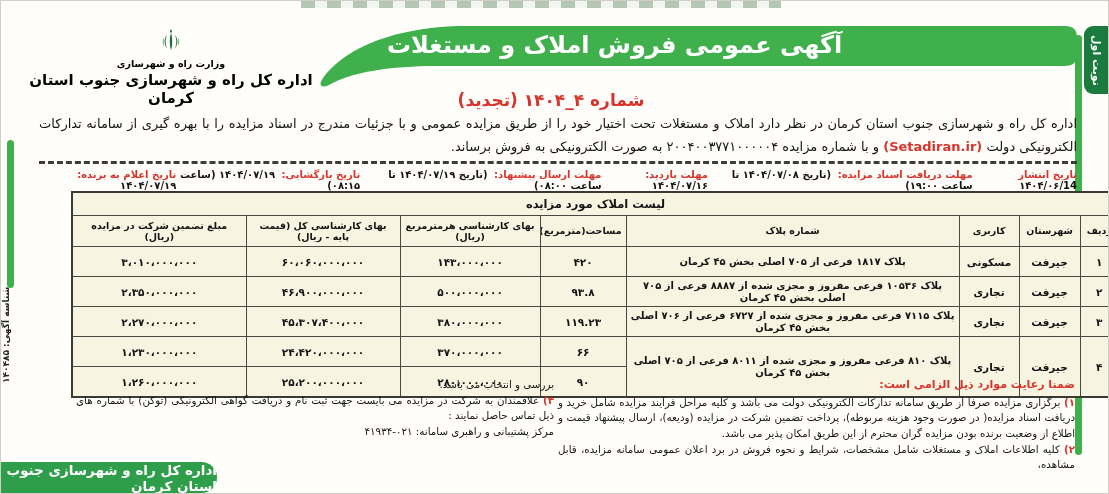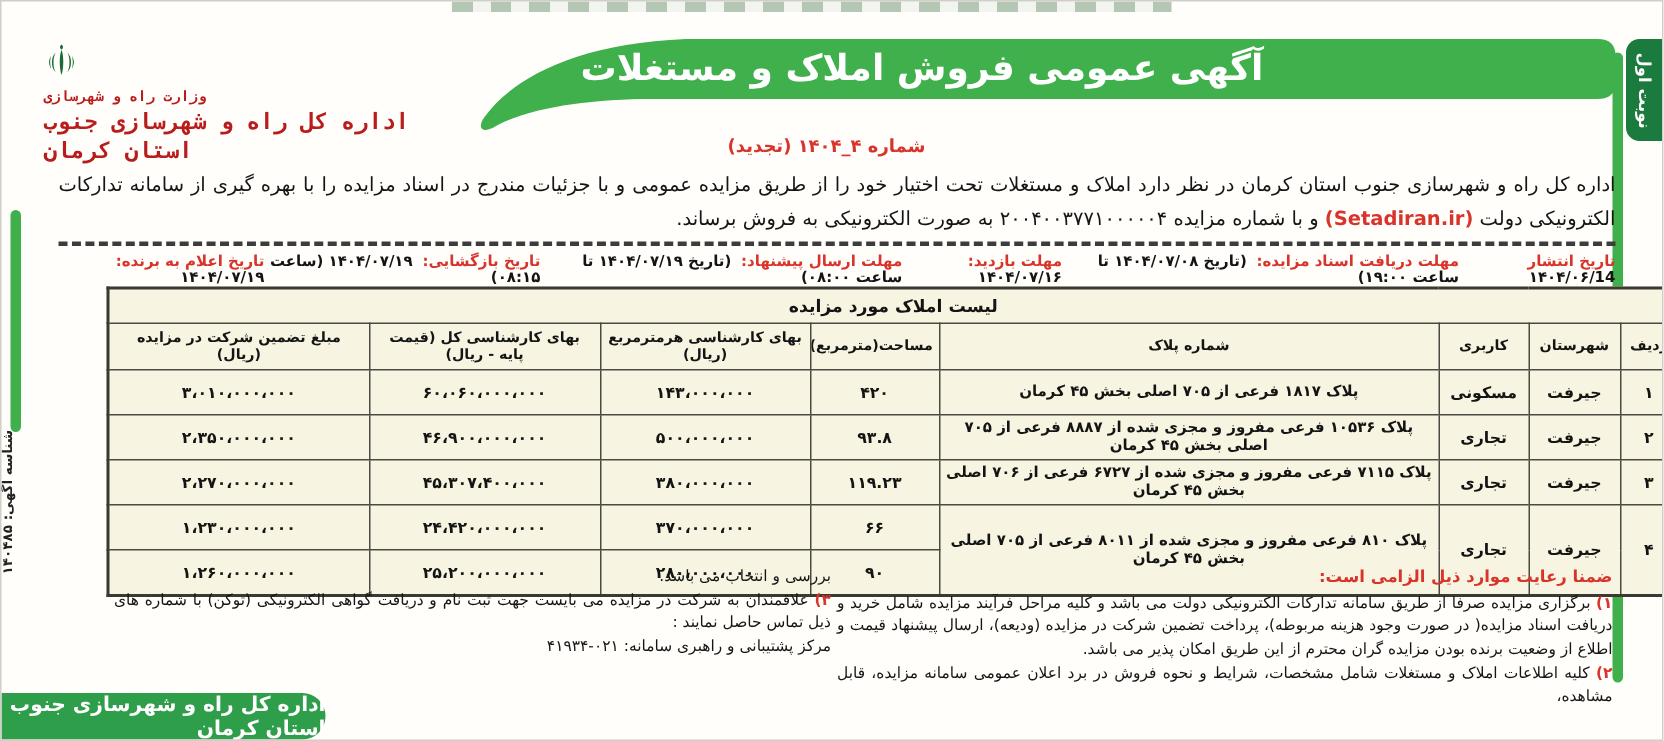--- a/index.html
+++ b/index.html
@@ -8,29 +8,29 @@
   
   .remnant{position:absolute;left:300px;top:0;width:480px;height:7px;
            background:repeating-linear-gradient(90deg,rgba(90,130,95,.45) 0 14px,rgba(90,130,95,.08) 14px 26px);}
   
   .first-turn-tab{position:absolute;right:0;top:25px;width:24px;height:68px;background:#1b7a3e;
            border-radius:9px 0 0 9px;color:#fff;display:flex;align-items:center;justify-content:center;
            writing-mode:vertical-rl;font-size:11px;font-weight:bold;letter-spacing:1px;}
   .right-bar{position:absolute;right:26px;top:34px;width:7px;height:420px;background:#3fb04c;border-radius:4px;}
   .left-bar{position:absolute;left:6px;top:139px;width:7px;height:148px;background:#3fb04c;border-radius:4px;}
   
-  .org-block{position:absolute;left:28px;top:28px;width:284px;text-align:left;color:#b91c1c;font-family:Liberation Mono, monospace;}
+  .org-block{position:absolute;left:28px;top:28px;width:284px;text-align:center;color:#000000;}
   .org-block .emblem{height:24px;}
   .org-ministry{font-size:9.5px;margin-top:1px;font-weight:bold;}
   .org-dept{font-size:15px;font-weight:bold;margin-top:2px;}
   .banner{position:absolute;left:316px;top:24px;width:762px;height:62px;}
   .banner-title{position:absolute;left:70px;right:12px;top:6px;text-align:left;color:#fff;
                 font-size:24px;font-weight:bold;}
   .subtitle{position:absolute;top:89px;left:330px;width:440px;text-align:center;color:#d9342b;
-            font-weight:bold;font-size:12px;}
+            font-weight:bold;font-size:17px;}
   
   .intro{position:absolute;left:38px;top:111px;width:1038px;font-size:13px;line-height:1.8;
          text-align:justify;color:#151515;font-weight:500;}
   .red{color:#d9342b;font-weight:bold;}
   .dash-sep{position:absolute;left:38px;top:160px;width:1038px;border-top:3px dashed #3c3c3c;}
   
   .dates{position:absolute;left:38px;top:168px;width:1038px;display:flex;justify-content:space-between;
          font-size:10px;font-weight:bold;color:#141414;align-items:baseline;}
   .dates .lbl{color:#d9342b;margin-left:3px;text-align:right;}
   

